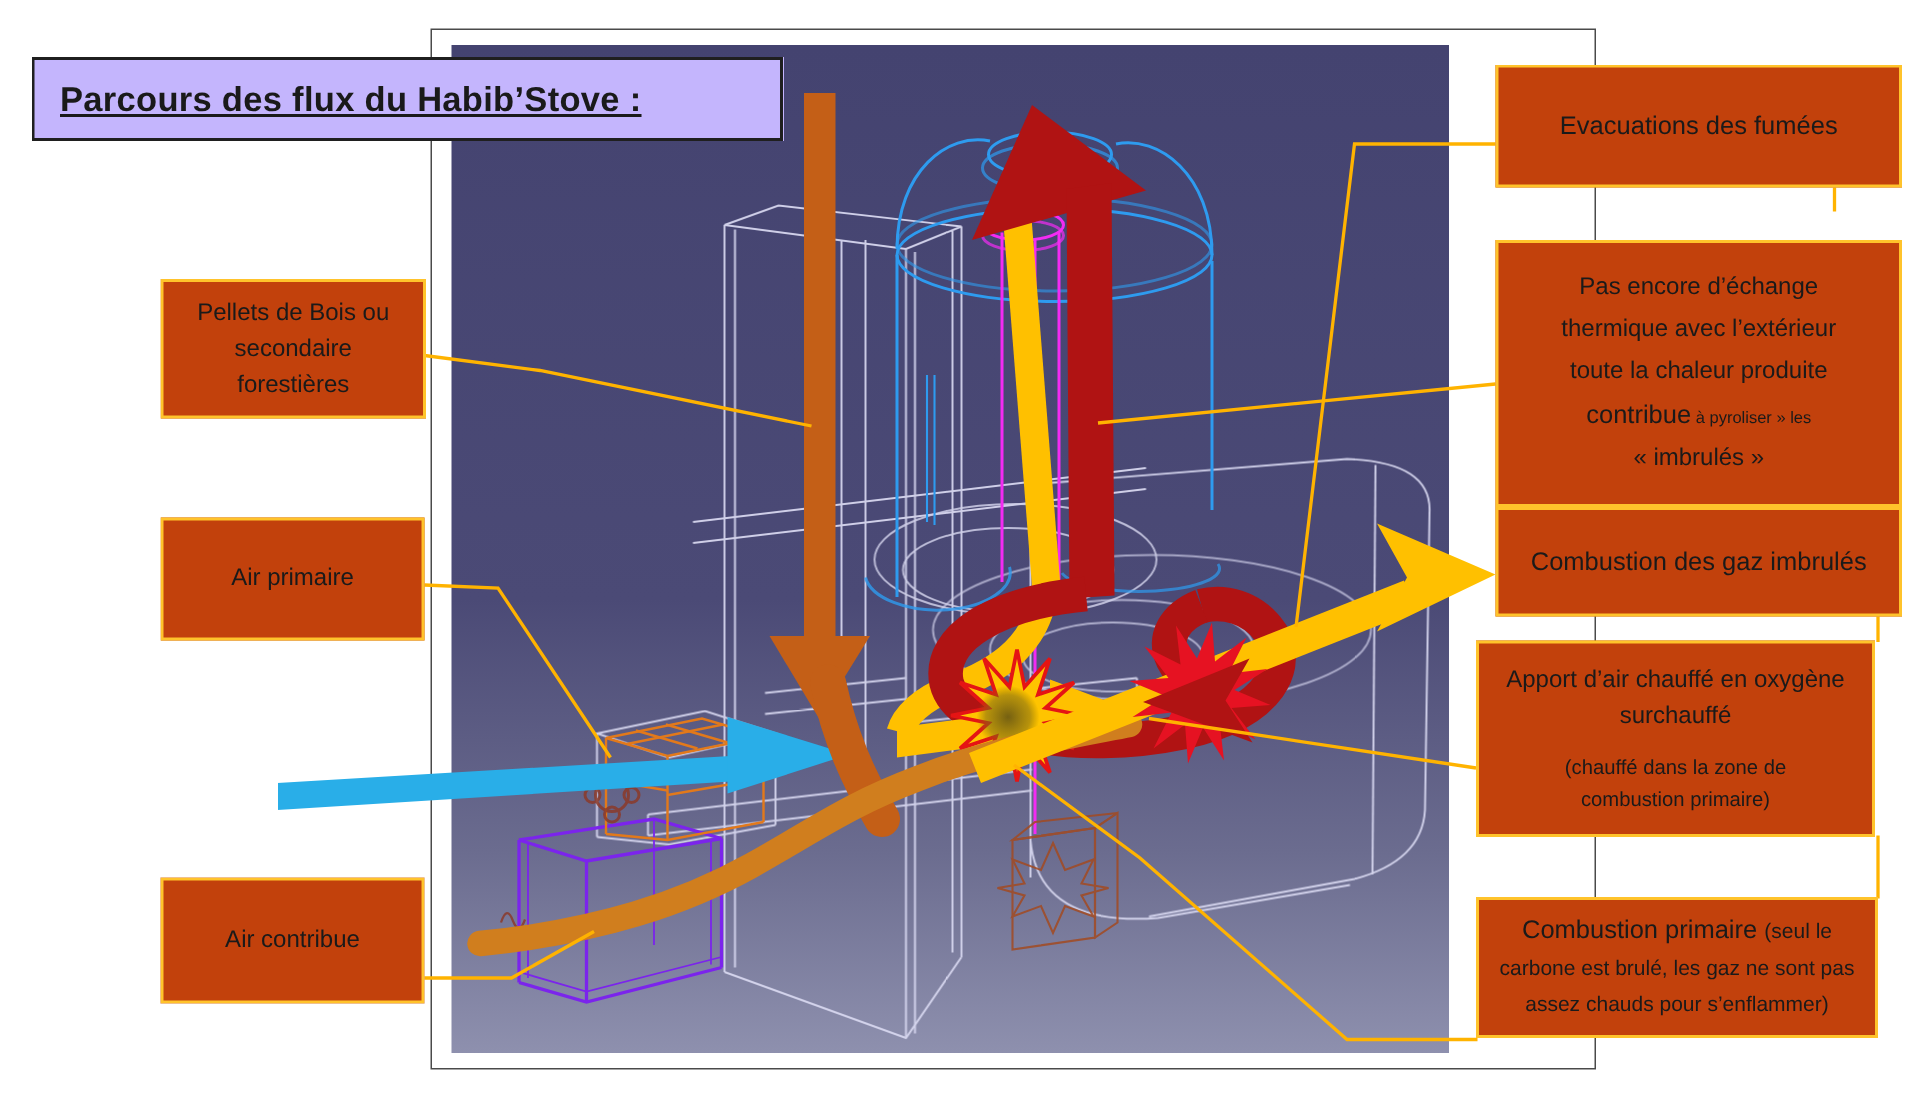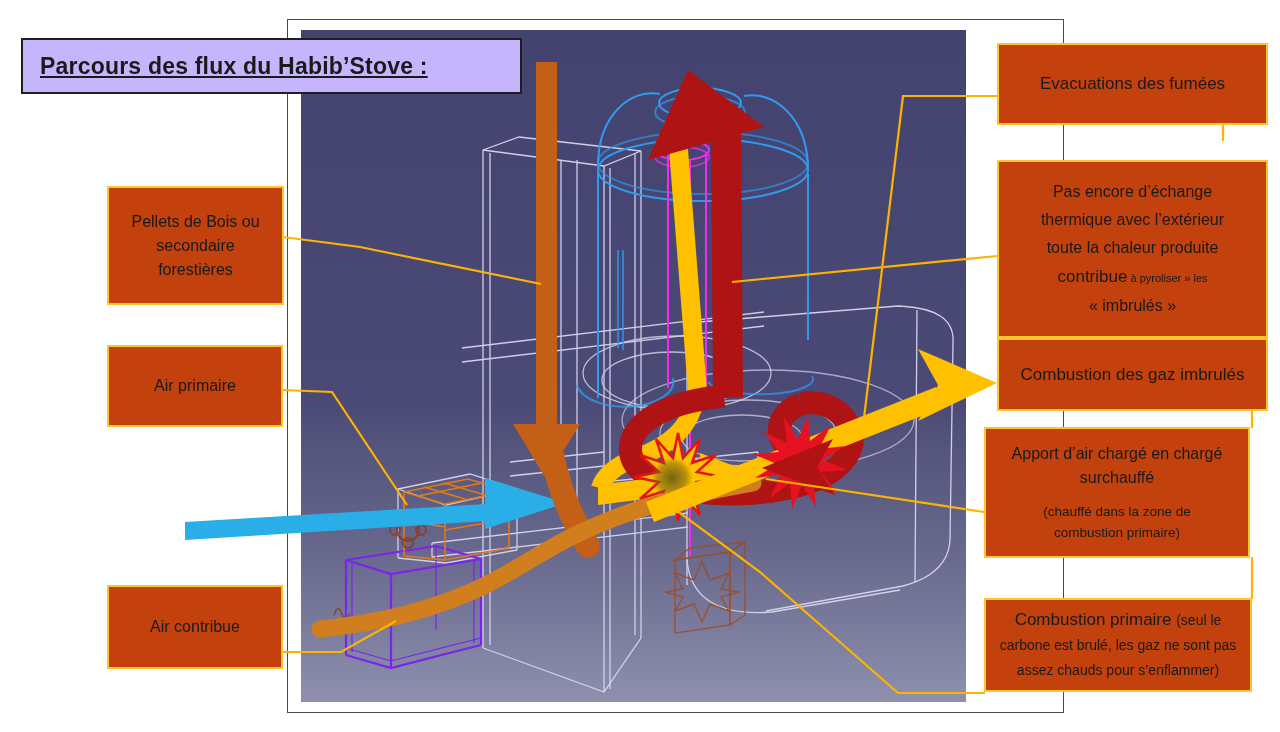--- a/index.html
+++ b/index.html
@@ -10,21 +10,21 @@
   svg.scene{position:absolute;left:0;top:0;z-index:1;}
   .title-box{position:absolute;left:21px;top:38px;width:501px;height:56px;background:#c4b5fd;
              border:2px solid #1f1f1f;box-sizing:border-box;display:flex;align-items:center;
              padding-left:17px;z-index:4;}
   .title-box span{font-weight:bold;font-size:23px;letter-spacing:0.2px;text-decoration:underline;}
   .callout{position:absolute;background:#c2410c;border:2.5px solid #FFC32B;box-sizing:border-box;
            display:flex;flex-direction:column;align-items:center;justify-content:center;
            text-align:center;z-index:3;font-size:16px;line-height:1.5;}
   .callout .small{font-size:11px;}
   .callout .big{font-size:17px;}
-  .c-pellets{left:107px;top:186px;width:177px;height:119px;}
+  .c-pellets{left:107px;top:186px;width:177px;height:93px;}
   .c-airprim{left:107px;top:345px;width:176px;height:82px;}
   .c-airsec{left:107px;top:585px;width:176px;height:84px;}
   .c-evac{left:997px;top:43px;width:271px;height:82px;font-size:17px;}
   .c-pasencore{left:997px;top:140px;width:271px;height:178px;line-height:1.75;margin-top:20px;}
   .c-gaz{left:997px;top:338px;width:271px;height:73px;font-size:17px;}
   .c-apport{left:984px;top:427px;width:266px;height:131px;}
   .c-apport .note{margin-top:12px;line-height:1.5;font-size:13.5px;}
   .c-combprim{left:984px;top:598px;width:268px;height:94px;line-height:1.55;padding:4px 8px;}
   .c-combprim .small{font-size:14px;}
   .c-combprim .big{font-size:17px;}
@@ -245,21 +245,21 @@
     <span class="big">contribue</span><span class="small"> à  pyroliser » les</span>
   </div>
   <div>« imbrulés »</div>
 </div>
 
 <div class="callout c-gaz">
   <div>Combustion des gaz imbrulés</div>
 </div>
 
 <div class="callout c-apport">
-  <div style="padding:0 14px;">Apport d’air chargé en chargé surchauffé</div>
+  <div style="padding:0 14px;">Apport d’air chauffé en oxygène surchauffé</div>
   <div class="note" style="padding:0 30px;">(chauffé dans la zone de combustion primaire)</div>
 </div>
 
 <div class="callout c-combprim">
   <div>
     <span class="big">Combustion primaire </span><span class="small">(seul le carbone est brulé, les gaz ne sont pas assez chauds pour s’enflammer)</span>
   </div>
 </div>
 
 </body></html>

